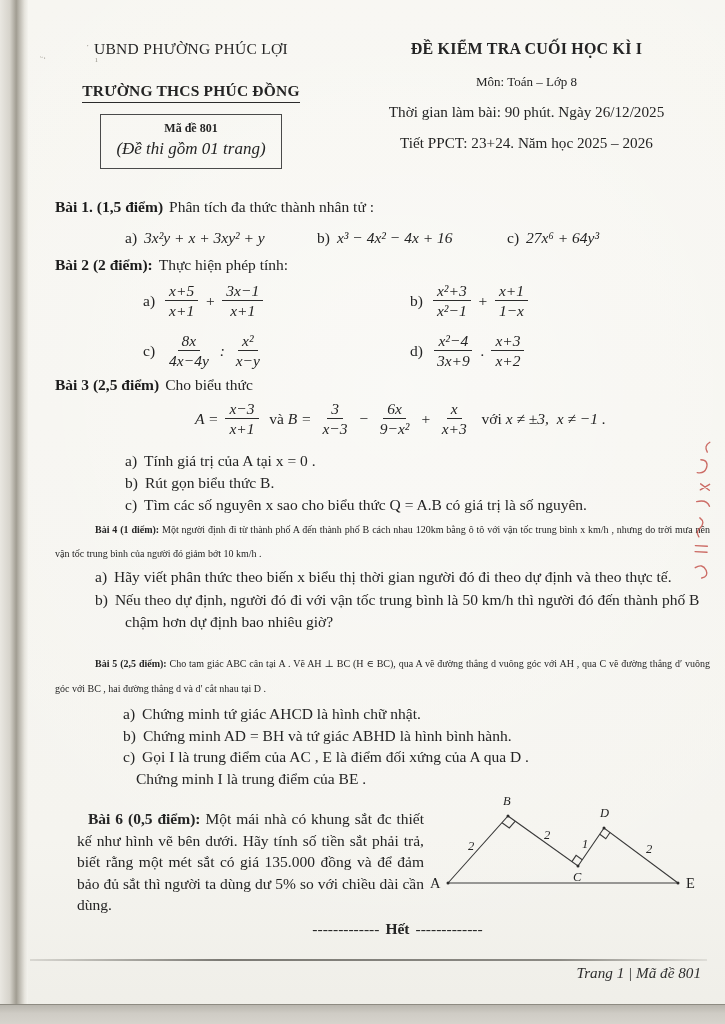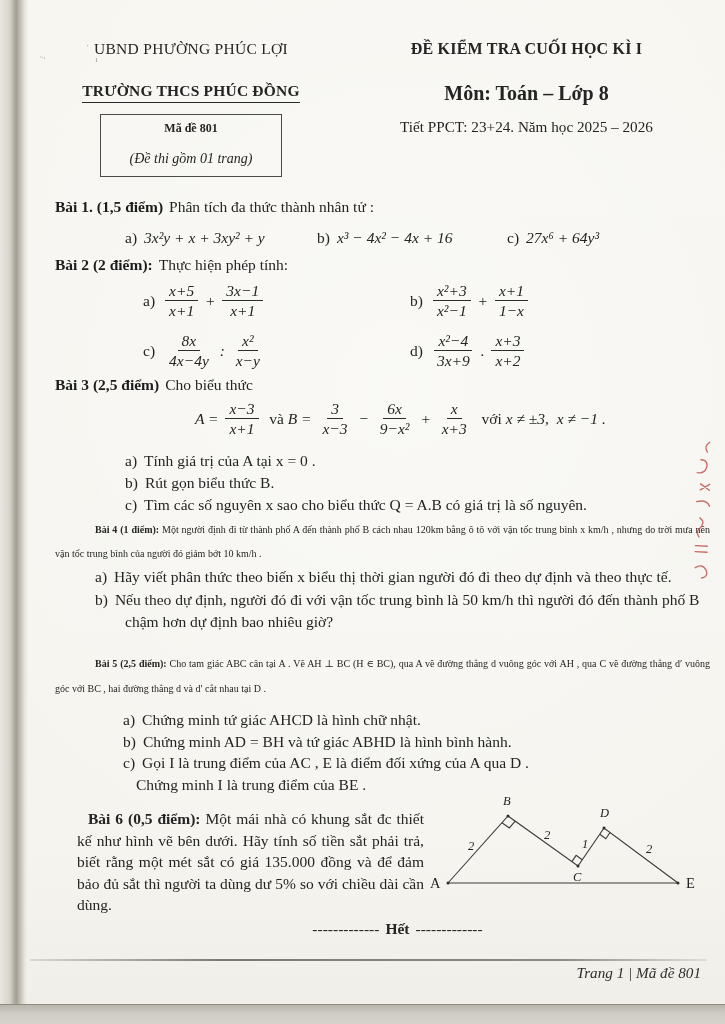--- a/index.html
+++ b/index.html
@@ -19,23 +19,23 @@
   .sp1{left:86px;top:40px;}.sp2{left:95px;top:56px;}.sp3{left:40px;top:52px;transform:rotate(12deg);}
 
   .header{position:absolute;top:40px;left:40px;right:14px;display:flex;}
   .h-left{width:302px;text-align:center;}
   .h-right{flex:1;text-align:center;}
   .org1{font-size:15.5px;letter-spacing:.3px;}
   .org2{display:inline-block;margin-top:24px;font-weight:bold;font-size:15.5px;
         border-bottom:1.7px solid #2b2b2b;padding-bottom:2px;letter-spacing:.2px;}
   .codebox{display:inline-block;margin-top:11px;border:1.4px solid #4a4a4a;padding:6px 14px 9px;min-width:152px;}
   .code{font-weight:bold;font-size:12px;}
-  .codenote{font-style:italic;font-size:14px;margin-top:15px;}
+  .codenote{font-style:italic;font-size:17px;margin-top:3px;}
   .extitle{font-weight:bold;font-size:16px;letter-spacing:.2px;}
-  .subject{font-weight:bold;font-size:20px;margin-top:24px;}
+  .subject{font-weight:normal;font-size:13px;margin-top:16px;}
   .timeline,.schedline{font-size:15.2px;margin-top:13px;}
 
   .prob{position:absolute;left:55px;width:655px;font-size:15.5px;}
   #p1{top:198px;}#p2{top:256px;}#p3{top:376px;}#p4{top:508px;}#p5{top:645px;}#p6{top:800px;}
   .phead{margin:0;}
   .phead b{color:#1c1c1c;}
   .phead .intro{margin-left:6px;}
   .tag{margin-right:7px;}
   .math{font-style:italic;display:inline-flex;align-items:center;}
   .math>span{white-space:pre-wrap;}
@@ -47,21 +47,21 @@
   .p1items{display:flex;margin-top:13px;padding-left:70px;}
   .p1items .item{display:flex;align-items:center;}
   .p1items .item:nth-child(1){width:192px;}
   .p1items .item:nth-child(2){width:190px;}
 
   .p2grid{display:grid;grid-template-columns:267px auto;row-gap:12px;margin:8px 0 0 88px;}
   .p2grid .item{display:flex;align-items:center;}
 
   .formula{margin:6px 0 0 140px;}
   .plist{margin-top:12px;padding-left:70px;line-height:22px;}
-  #p5 .plist{margin-top:8px;line-height:21.5px;padding-left:68px;}
+  #p5 .plist{margin-top:2px;line-height:21.5px;padding-left:68px;}
   .plist .sub{padding-left:13px;}
   .para{margin:10px 0 0;text-indent:40px;line-height:24px;text-align:justify;font-size:10px;}
   #p5 .para{margin-top:6px;line-height:25px;}
   .pitems{padding-left:40px;line-height:22.5px;}
   .hang{padding-left:30px;text-indent:-30px;}
 
   #p6{display:flex;align-items:flex-start;}
   .p6text{margin:8px 0 0 22px;width:352px;line-height:21.5px;text-indent:11px;text-align:justify;}
   .p6fig{margin:-14px 0 0 2px;}
   .truss text{font-size:12.5px;fill:#232323;font-family:"Liberation Serif",serif;}
@@ -90,20 +90,21 @@
       <div class="org1">UBND PHƯỜNG PHÚC LỢI</div>
       <div><span class="org2">TRƯỜNG THCS PHÚC ĐỒNG</span></div>
       <div class="codebox">
         <div class="code">Mã đề 801</div>
         <div class="codenote">(Đề thi gồm 01 trang)</div>
       </div>
     </div>
     <div class="h-right">
       <div class="extitle">ĐỀ KIỂM TRA CUỐI HỌC KÌ I</div>
       <div class="subject">Môn: Toán – Lớp 8</div>
+      <div class="timeline">Thời gian làm bài: 90 phút. Ngày 26/12/2025</div>
       <div class="schedline">Tiết PPCT: 23+24. Năm học 2025 – 2026</div>
     </div>
   </div>
 
   <section class="prob" id="p1">
     <p class="phead"><b>Bài 1. (1,5 điểm)</b><span class="intro">Phân tích đa thức thành nhân tử :</span></p>
     <div class="p1items">
       <span class="item">
           <span class="tag">a)</span>
           <span class="math">

